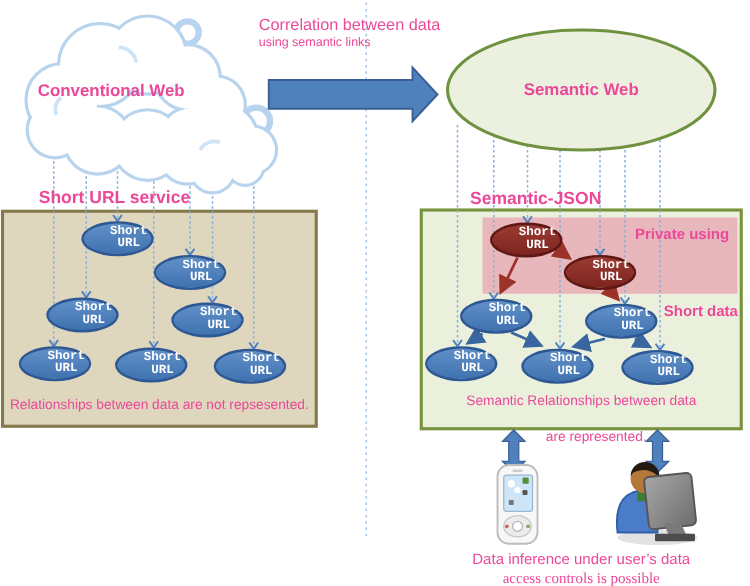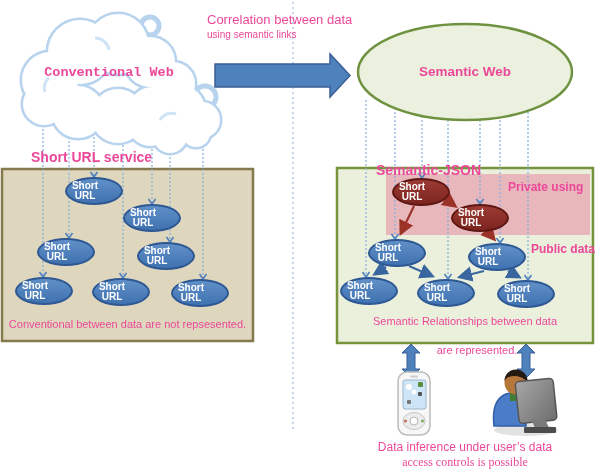--- a/index.html
+++ b/index.html
@@ -6,22 +6,22 @@
   #canvas{
     position:relative;width:600px;height:469px;overflow:hidden;
     font-family:"Liberation Sans","DejaVu Sans",sans-serif;background:#ffffff;
   }
   #canvas svg.layer{position:absolute;left:0;top:0;}
   .txt{position:absolute;color:#ec4899;white-space:nowrap;}
   .bold{font-weight:bold;}
   .center{text-align:center;white-space:normal;}
   .node{
     position:absolute;width:58px;height:28px;box-sizing:border-box;
-    border-radius:50%;display:flex;align-items:center;justify-content:flex-start;
-    color:#ffffff;font-weight:bold;font-size:10px;line-height:10.5px;text-align:center;
+    border-radius:50%;display:flex;align-items:center;justify-content:flex-end;
+    color:#ffffff;font-weight:bold;font-size:10px;line-height:10.5px;text-align:center;font-family:Liberation Mono, monospace;
   }
   .node span{display:block;width:36px;}
   .node.blue{background:linear-gradient(#6190c8,#3f72b0);border:2px solid #2e5893;}
   .node.red{background:linear-gradient(#9c3b34,#7c241f);border:2px solid #5f1713;}
 </style>
 </head>
 <body>
 
 <div id="canvas">
 
@@ -217,30 +217,30 @@
 <div class="node blue" style="left:417px;top:279px">
       <span>Short URL</span>
     </div>
 <div class="node blue" style="left:497px;top:280px">
       <span>Short URL</span>
     </div>
 
 <div class="txt" style="left:207px;top:12px;font-size:13px;">Correlation between data</div>
 <div class="txt" style="left:207px;top:29px;font-size:10px;">using semantic links</div>
 
-<div class="txt bold center" style="left:36px;top:65px;width:146px;font-size:13.5px;font-family:Liberation Mono, monospace;">Conventional Web</div>
+<div class="txt bold center" style="left:16px;top:65px;width:146px;font-size:13.5px;">Conventional Web</div>
 <div class="txt bold" style="left:31px;top:149px;font-size:14px;">Short URL service</div>
 
 <div class="txt bold center" style="left:395px;top:64px;width:140px;font-size:13.5px;">Semantic Web</div>
-<div class="txt bold" style="left:376px;top:162px;font-size:14px;">Semantic-JSON</div>
+<div class="txt bold" style="left:376px;top:150px;font-size:14px;">Semantic-JSON</div>
 
 <div class="txt bold" style="left:508px;top:180px;font-size:12px;">Private using</div>
-<div class="txt bold" style="left:531px;top:242px;font-size:12px;">Public data</div>
-
-<div class="txt center" style="left:4px;top:318px;width:247px;font-size:11px;">Conventional between data are not repsesented.</div>
+<div class="txt bold" style="left:531px;top:242px;font-size:12px;">Short data</div>
+
+<div class="txt center" style="left:4px;top:318px;width:247px;font-size:11px;">Relationships between data are not repsesented.</div>
 
 <div class="txt center" style="left:340px;top:315px;width:250px;font-size:11px;">Semantic Relationships between data</div>
 <div class="txt center" style="left:340px;top:344px;width:274px;font-size:11px;">are represented.</div>
 
 <div class="txt center" style="left:350px;top:440px;width:230px;font-size:12px;">Data inference under user’s data</div>
 <div class="txt center" style="left:350px;top:455px;width:230px;font-size:12px;font-family:Liberation Serif, serif;">access controls is possible</div>
 
 </div>
 
 </body></html>

